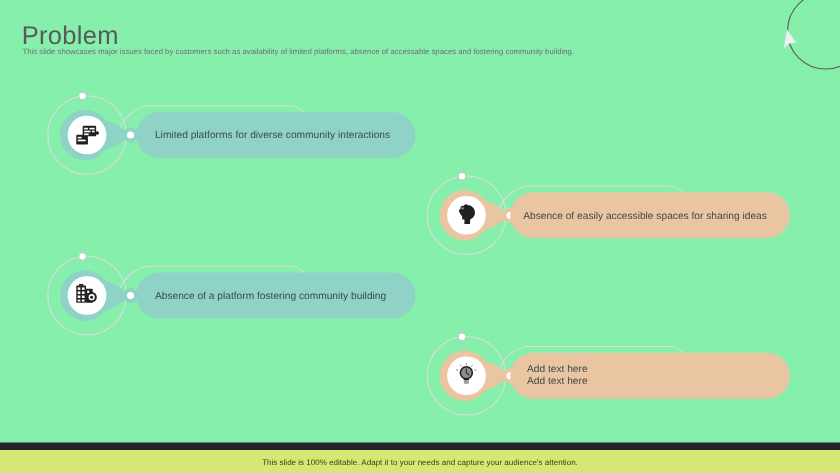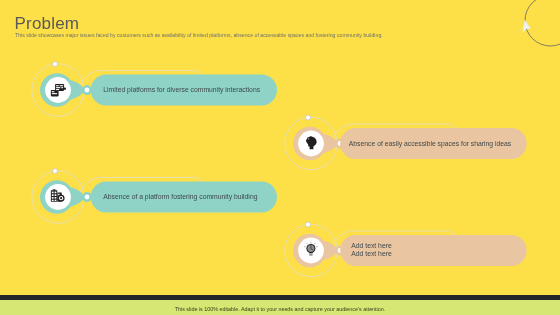--- a/index.html
+++ b/index.html
@@ -1,17 +1,17 @@
 <!DOCTYPE html>
 <html><head>
 <meta charset="utf-8">
 <style>
 html,body{margin:0;padding:0;}
 body{width:560px;height:315px;background:#ffffff;font-family:"Liberation Sans",sans-serif;overflow:hidden;position:relative;}
-.slide{position:absolute;left:0;top:0;width:560px;height:315px;background:#fde047;}
+.slide{position:absolute;left:0;top:0;width:560px;height:315px;background:#86efac;}
 .title{position:absolute;left:14.5px;top:13.5px;font-size:17px;color:#595959;font-weight:400;letter-spacing:.2px;white-space:nowrap;}
 .subtitle{position:absolute;left:15px;top:31.5px;font-size:5.15px;color:#6e6e6e;letter-spacing:.02px;white-space:nowrap;}
 .footer-dark{position:absolute;left:0;top:295px;width:560px;height:5px;background:#24262b;}
 .footer-bar{position:absolute;left:0;top:300px;width:560px;height:15px;background:#d6e774;}
 .footer-text{position:absolute;left:0;top:305.6px;width:560px;text-align:center;font-size:5.36px;color:#39401f;}
 svg.canvas{position:absolute;left:0;top:0;}
 .ptxt{font-size:6.8px;fill:#40494b;font-family:"Liberation Sans",sans-serif;}
 </style>
 </head>
 <body>

